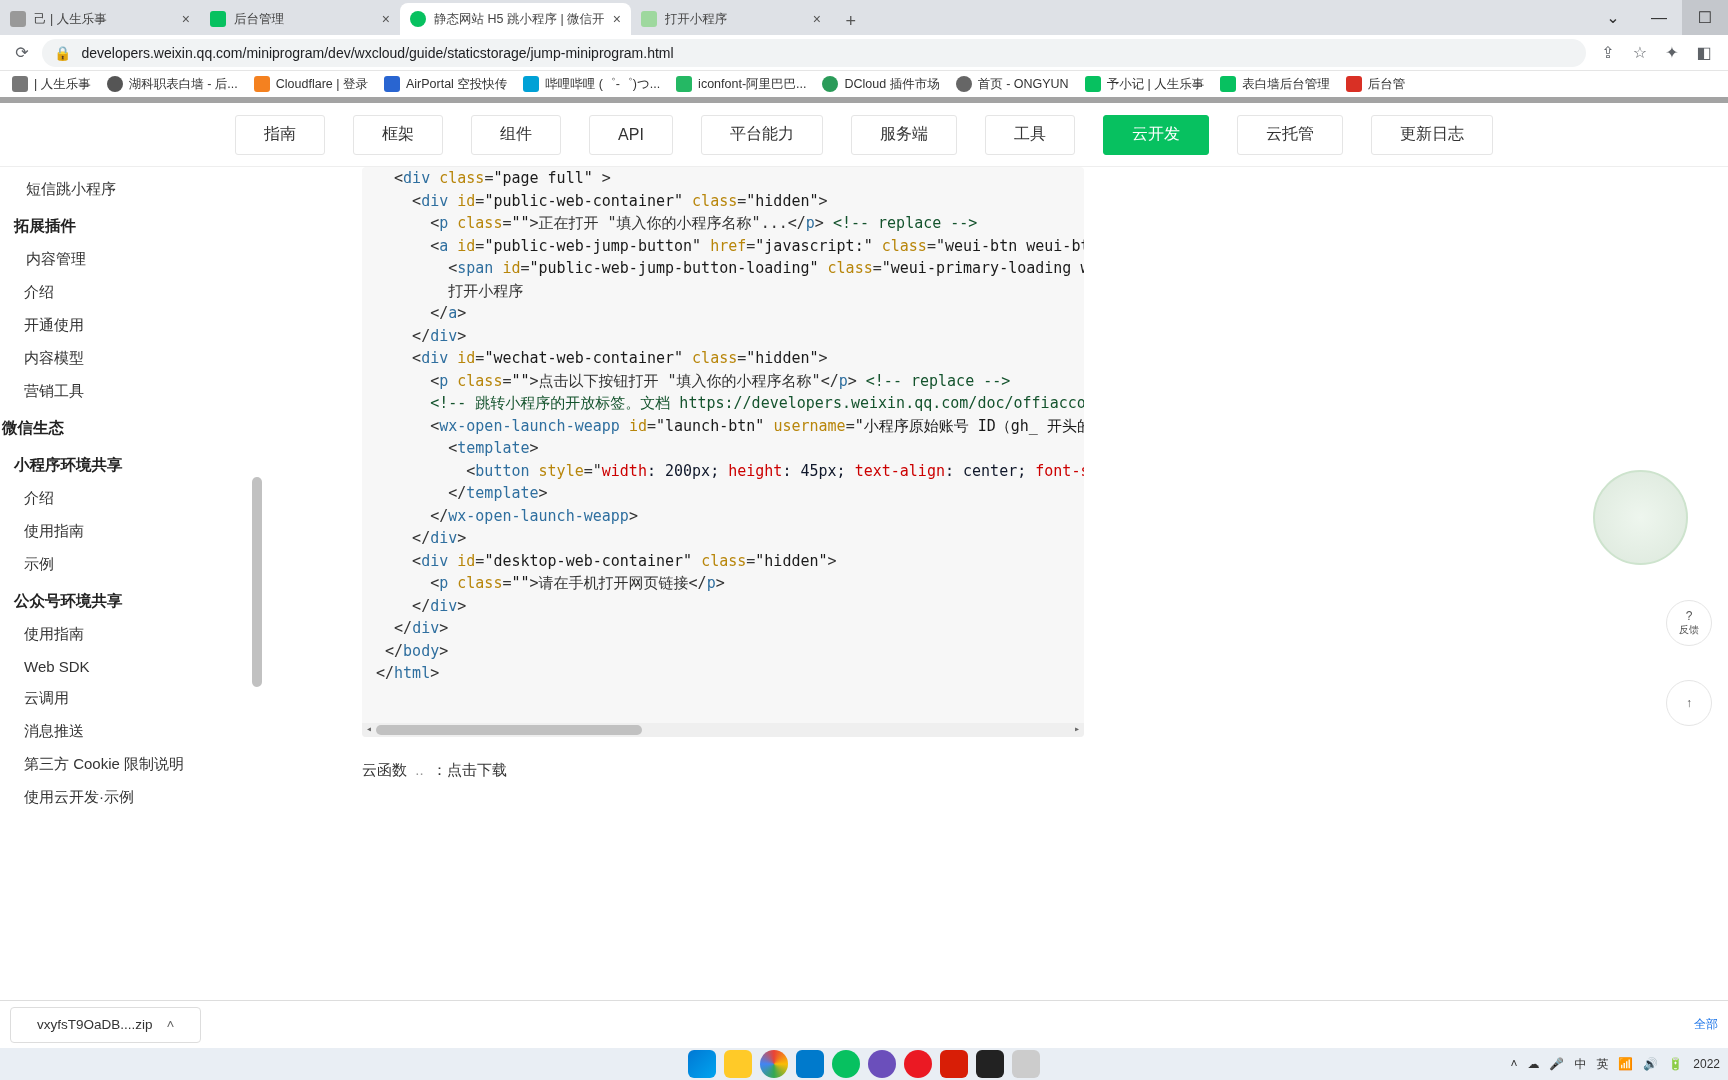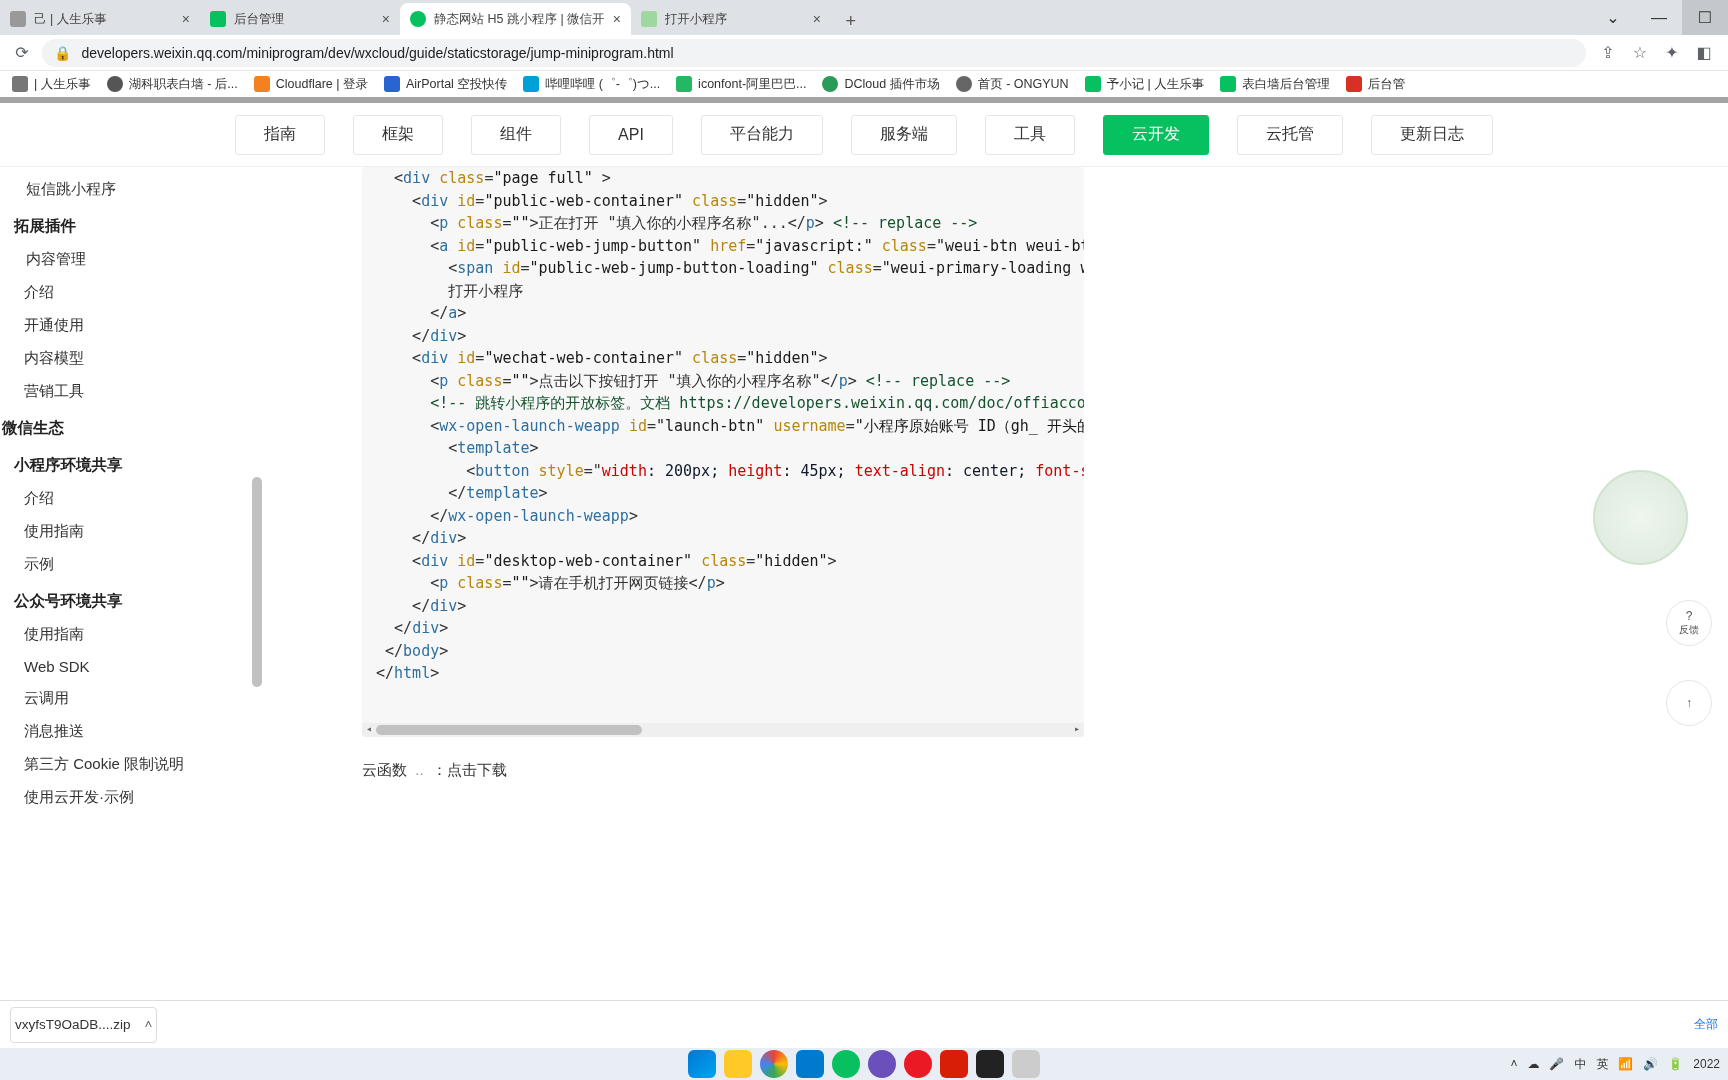--- a/index.html
+++ b/index.html
@@ -53,21 +53,21 @@
 .t-attr { color: #b8860b; }
 .t-str { color: #1a1a1a; }
 .t-cmt { color: #14532d; }
 .t-css { color: #c00; }
 .t-cssv { color: #0f172a; }
 
 .footer-note { padding: 14px 0 0 100px; font-size: 15px; color: #333; }
 
 
 .dlshelf { position: absolute; bottom: 32px; left: 0; right: 0; height: 48px; background: #fff; border-top: 1px solid #ddd; display: flex; align-items: center; padding: 0 10px; }
-.dlitem { display: flex; align-items: center; height: 36px; padding: 0 4px; border: 1px solid #ddd; border-radius: 4px; font-size: 13.5px; color: #333; }
+.dlitem { display: flex; align-items: center; height: 36px; padding: 0 26px; border: 1px solid #ddd; border-radius: 4px; font-size: 13.5px; color: #333; }
 .dlitem .chv { margin-left: 14px; color: #666; }
 .dlshelf .showall { margin-left: auto; color: #1a73e8; font-size: 12px; }
 
 
 .taskbar { position: absolute; bottom: 0; left: 0; right: 0; height: 32px; background: #e9eef4; display: flex; align-items: center; justify-content: center; }
 .taskbar .center { display: flex; gap: 8px; }
 .ticon { width: 28px; height: 28px; border-radius: 6px; }
 .tray { position: absolute; right: 8px; display: flex; align-items: center; gap: 10px; font-size: 12px; color: #333; }
 
 

